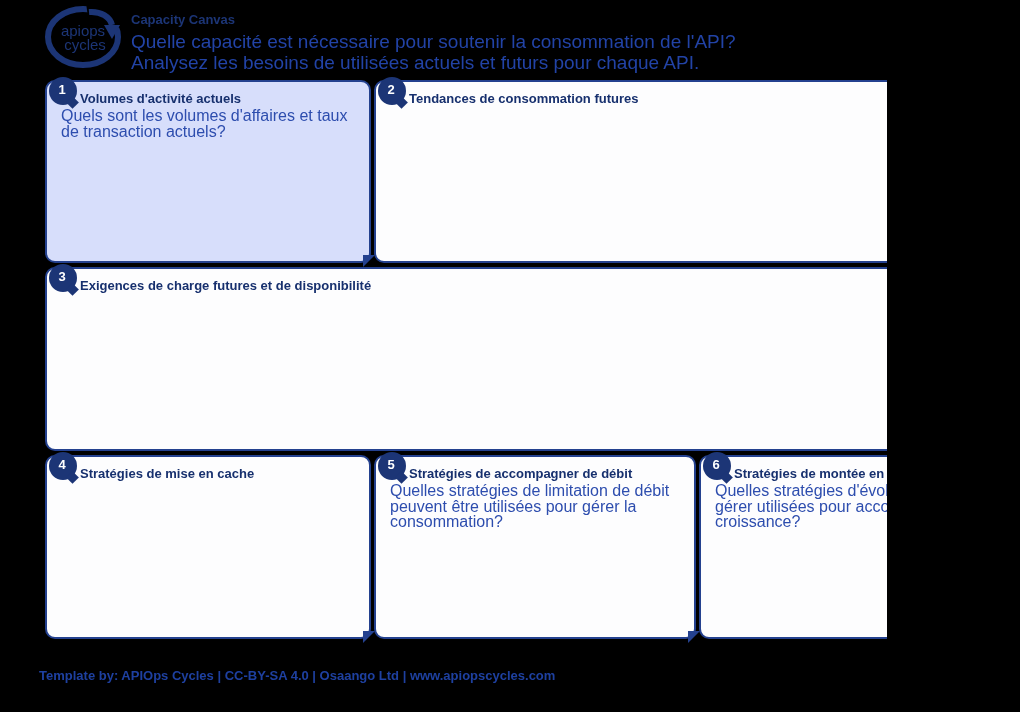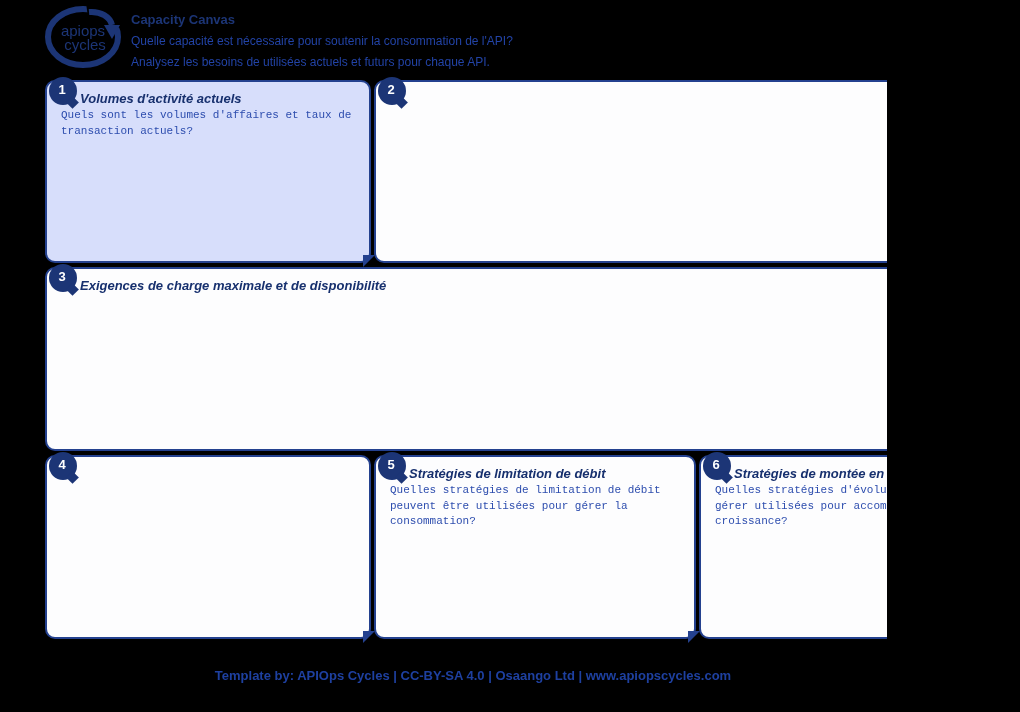--- a/index.html
+++ b/index.html
@@ -12,21 +12,21 @@
     margin-left:31px;
   }
 
   
   .logo{position:absolute;left:12px;top:4px;}
   .header-text{position:absolute;left:100px;top:12px;}
   .kicker{
     font-size:13px;font-weight:bold;color:#1c3576;margin:0 0 4px 0;
   }
   .hline{
-    font-size:12px;color:#2243a6;line-height:21px;margin:0;
+    font-size:19px;color:#2243a6;line-height:21px;margin:0;
   }
 
   
   .bubble{
     position:absolute;
     box-sizing:border-box;
     background:#fdfdfe;
     border:2px solid #24418f;
     border-radius:10px;
   }
@@ -61,33 +61,31 @@
     content:"";
     position:absolute;right:0px;bottom:-2px;
     width:9px;height:9px;background:#1c3576;
     transform:rotate(45deg);
   }
 
   .bubble h2{
     margin:9px 12px 0 33px;
     font-size:13px;font-weight:bold;color:#17306e;
     line-height:16px;
-    font-style:italic;
   }
   .bubble p{
     margin:1px 16px 0 14px;
-    font-size:11px;color:#2d4dae;
+    font-size:16px;color:#2d4dae;
     line-height:15.5px;
-    font-family:Liberation Mono, monospace;
   }
 
   
   .footer{
-    position:absolute;left:14px;top:668px;width:100%;
-    text-align:center;
+    position:absolute;left:8px;top:668px;width:100%;
+    text-align:left;
     font-size:13px;font-weight:bold;color:#1e40a0;
   }
 </style>
 </head>
 <body>
 
 <div class="page">
 
   <svg class="logo" width="84" height="64" viewBox="0 0 84 64">
     <g>
@@ -111,40 +109,42 @@
       <span>1</span>
     </div>
     <h2>Volumes d'activité actuels</h2>
     <p>Quels sont les volumes d'affaires et taux de transaction actuels?</p>
   </div>
 
   <div class="bubble b2">
     <div class="badge">
       <span>2</span>
     </div>
+    <h2>Tendances de consommation futures</h2>
   </div>
 
   <div class="bubble b3">
     <div class="badge">
       <span>3</span>
     </div>
-    <h2>Exigences de charge maximale et de disponibilité</h2>
+    <h2>Exigences de charge futures et de disponibilité</h2>
   </div>
 
   <div class="bubble b4">
     <div class="badge">
       <span>4</span>
     </div>
+    <h2>Stratégies de mise en cache</h2>
   </div>
 
   <div class="bubble b5">
     <div class="badge">
       <span>5</span>
     </div>
-    <h2>Stratégies de limitation de débit</h2>
+    <h2>Stratégies de accompagner de débit</h2>
     <p>Quelles stratégies de limitation de débit peuvent être utilisées pour gérer la consommation?</p>
   </div>
 
   <div class="bubble b6">
     <div class="badge">
       <span>6</span>
     </div>
     <h2>Stratégies de montée en futures</h2>
     <p>Quelles stratégies d'évolutivité peuvent gérer utilisées pour accompagner la croissance?</p>
   </div>

